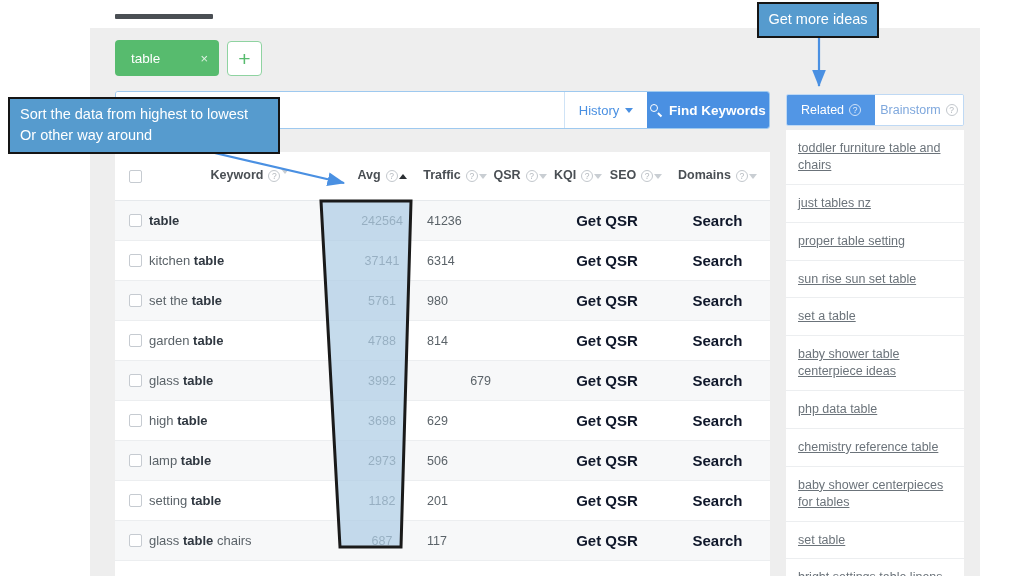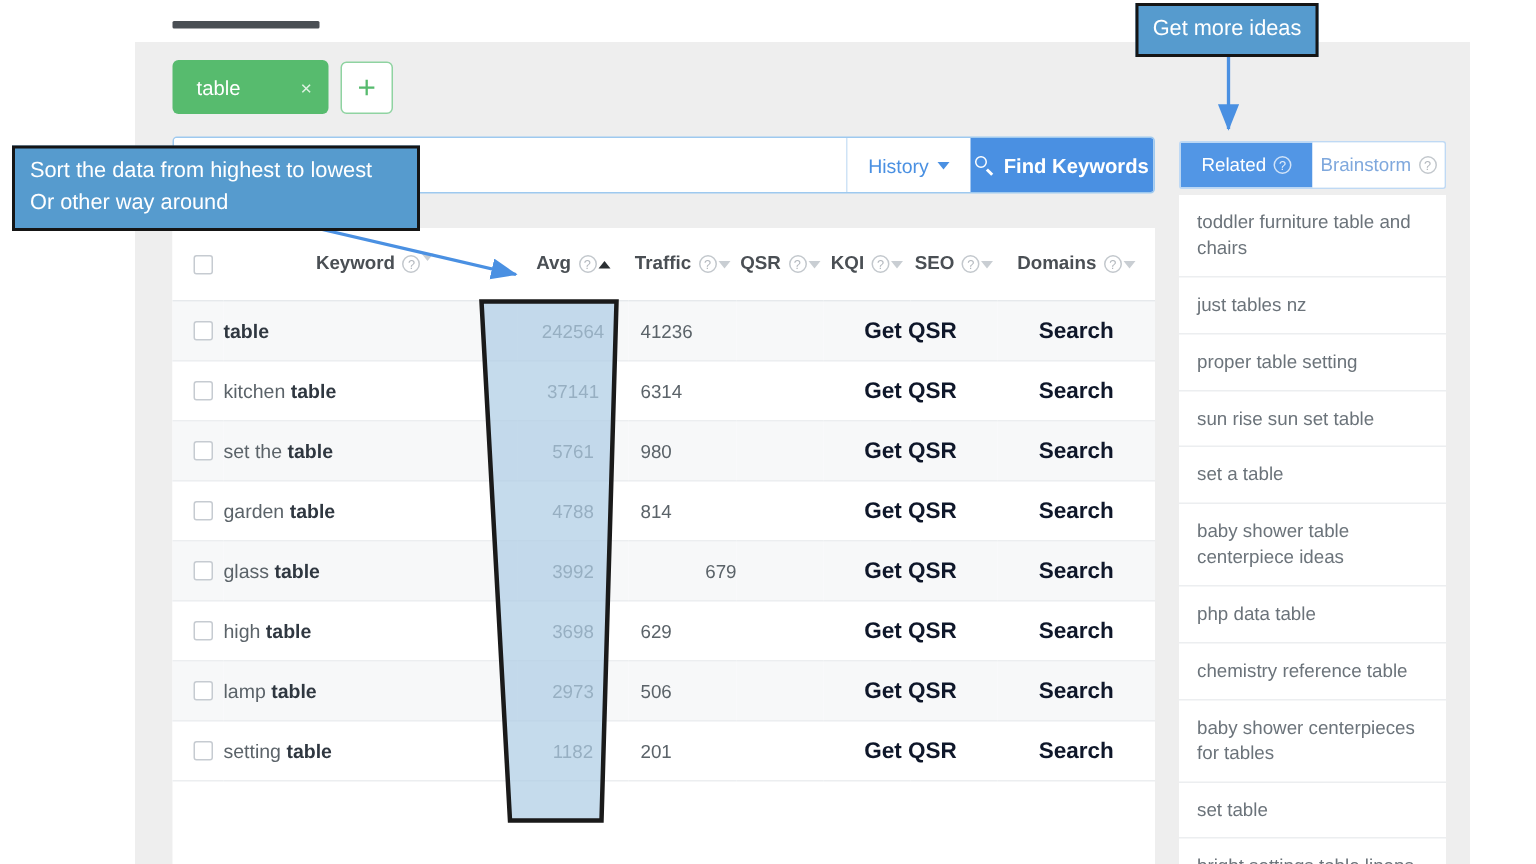--- a/index.html
+++ b/index.html
@@ -322,20 +322,21 @@
     overflow: hidden;
   }
   .idea {
     padding: 10px 12px 10px 12px;
     font-size: 12.5px;
     color: #6b737a;
     line-height: 1.35;
     border-bottom: 1px solid #eceef0;
     box-sizing: border-box;
     cursor: pointer;
+    text-decoration: underline;
   }
   .side-gutter {
     position: absolute;
     left: 964px; top: 28px;
     width: 16px; height: 548px;
     background: #eeeeee;
   }
   .right-white {
     position: absolute;
     left: 980px; top: 0px;
@@ -553,20 +554,31 @@
             <td class="linkcell" colspan="2"><a>Get QSR</a></td>
             <td class="linkcell"><a>Search</a></td>
           </tr>
           <tr class="row-norm">
             <td>
               <span class="cb"></span>
             </td>
             <td class="kwcell"><span>setting </span><b>table</b><span></span></td>
             <td class="avgcell">1182</td>
             <td class="numcell" style="text-align: left; padding-left: 8px;">201</td>
+            <td></td>
+            <td class="linkcell" colspan="2"><a>Get QSR</a></td>
+            <td class="linkcell"><a>Search</a></td>
+          </tr>
+          <tr class="row-alt">
+            <td>
+              <span class="cb"></span>
+            </td>
+            <td class="kwcell"><span>glass </span><b>table</b><span> chairs</span></td>
+            <td class="avgcell">687</td>
+            <td class="numcell" style="text-align: left; padding-left: 8px;">117</td>
             <td></td>
             <td class="linkcell" colspan="2"><a>Get QSR</a></td>
             <td class="linkcell"><a>Search</a></td>
           </tr>
         </tbody>
     </table>
   </div>
 
   <svg class="trapezoid" viewBox="0 0 96 352" preserveAspectRatio="none">
     <polygon points="3,3 93,3 83,349 22,349" fill="#aecde5" fill-opacity="0.72" stroke="#1a1a1a" stroke-width="3"></polygon>

